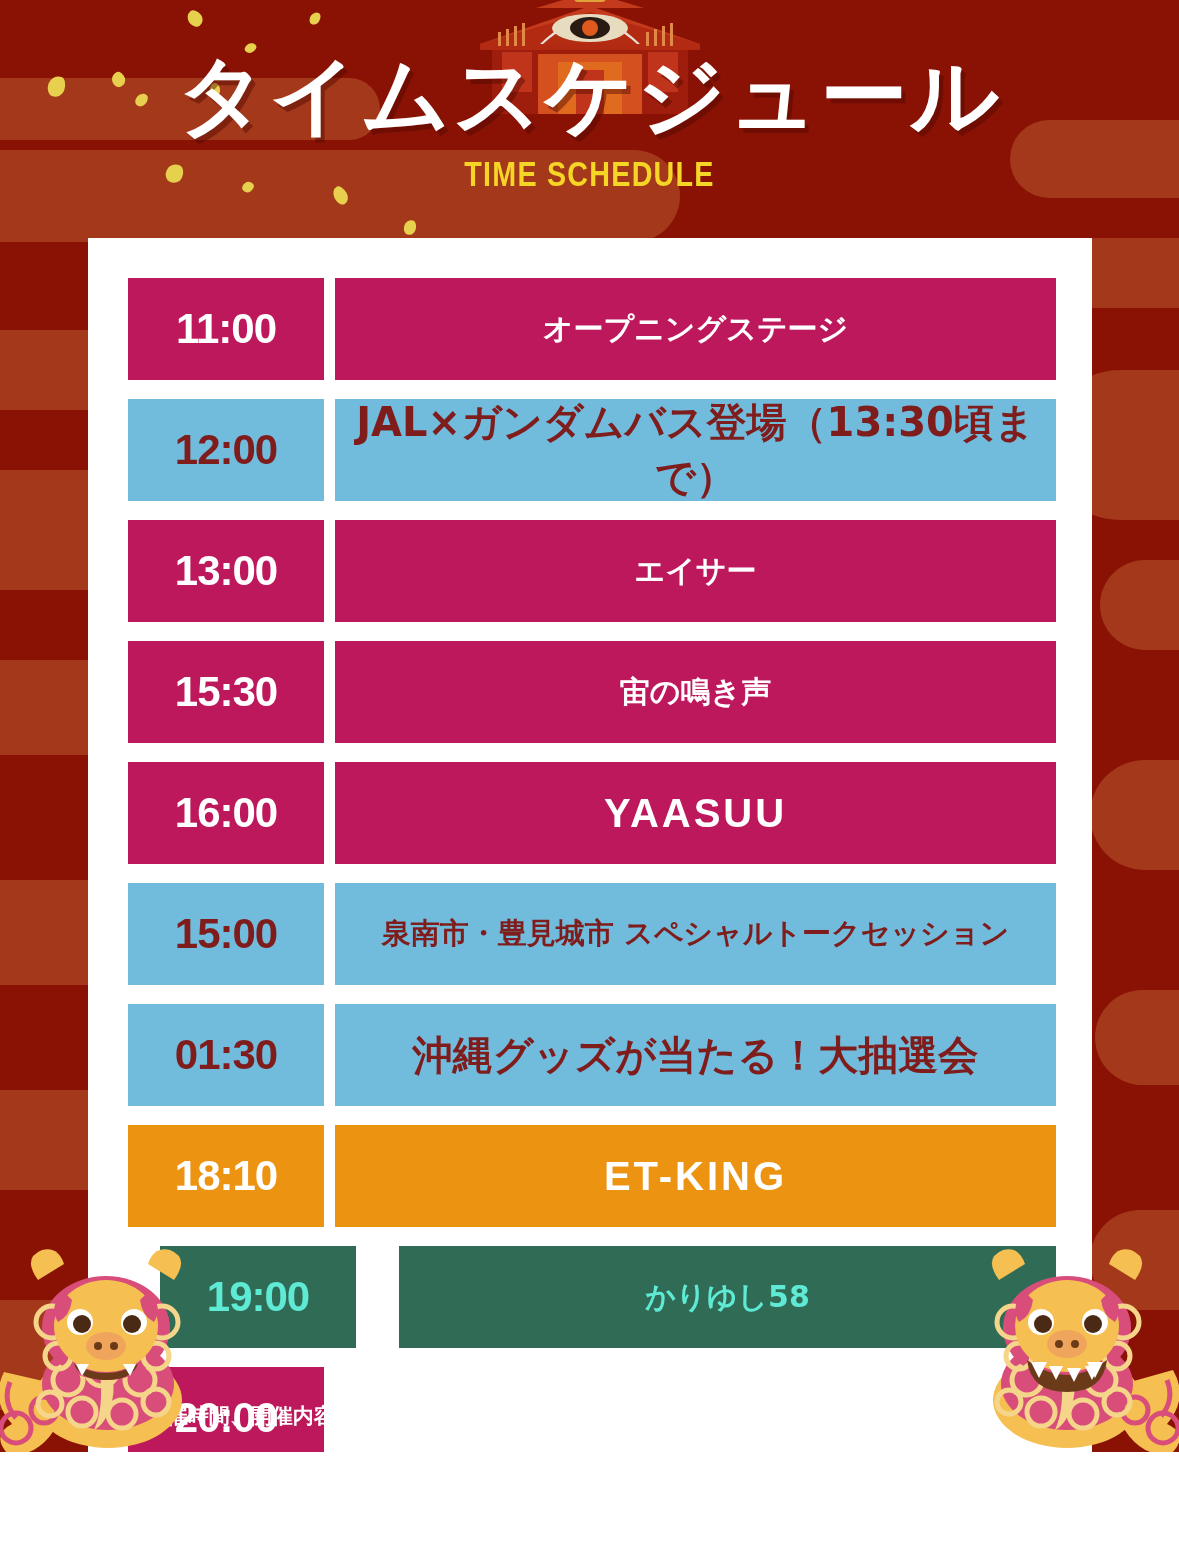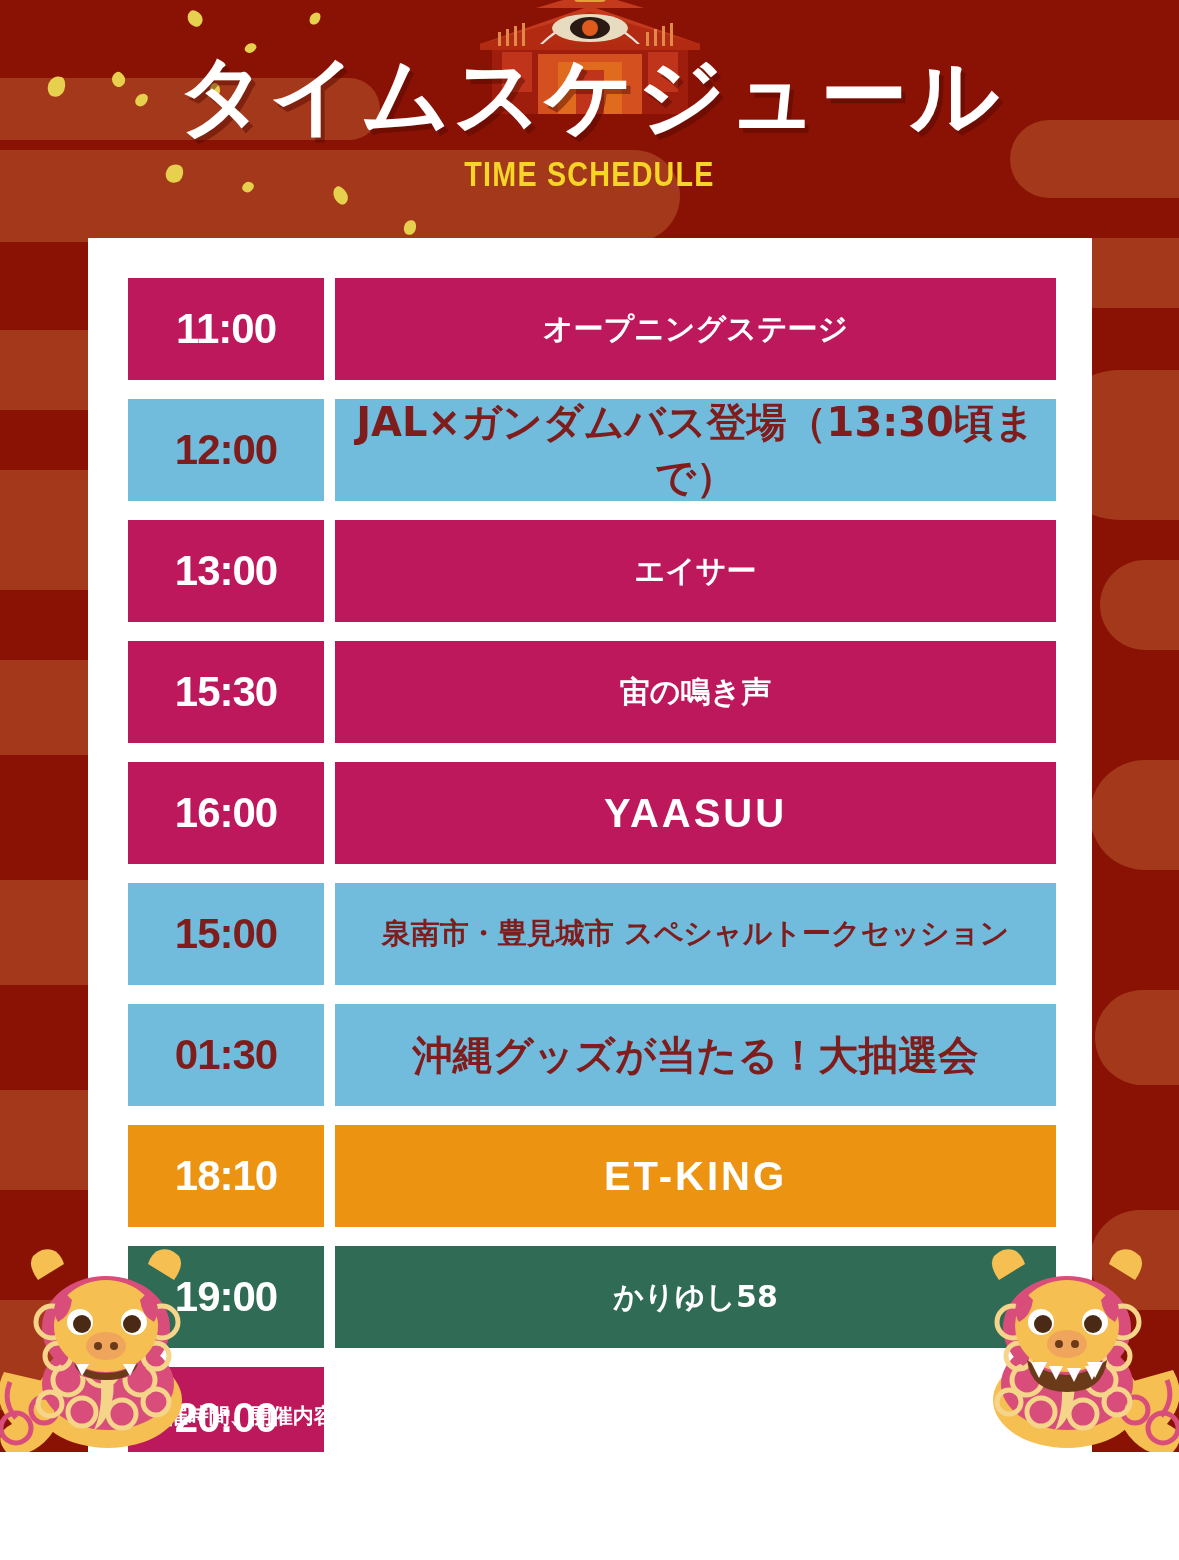--- a/index.html
+++ b/index.html
@@ -102,21 +102,21 @@
     font-family:"DejaVu Sans","Liberation Sans",sans-serif;
   }
   .row .title.small   { font-size:40px; }
   .row .title.smaller { font-size:29px; }
   .row .title.latin   { font-size:40px; letter-spacing:3px; font-family:"Liberation Sans",sans-serif; }
 
   
   .theme-navy  .time, .theme-navy  .title  { background:#be185d; color:#ffffff; }
   .theme-sky   .time, .theme-sky   .title  { background:#71bcdd; color:#7f1d1d; }
   .theme-orange .time, .theme-orange .title{ background:#ed9312; color:#ffffff; }
-  .theme-green .time, .theme-green .title  { background:#2f6b55; color:#ffffff; }
+  .theme-green .time, .theme-green .title  { background:#2f6b55; color:#5eead4;margin-left:32px; }
 
   
   .footer {
     position:absolute;
     left:0; right:0; bottom:22px;
     text-align:center;
     color:#ffffff;
     font-size:21px;
     font-weight:bold;
     letter-spacing:0px;

